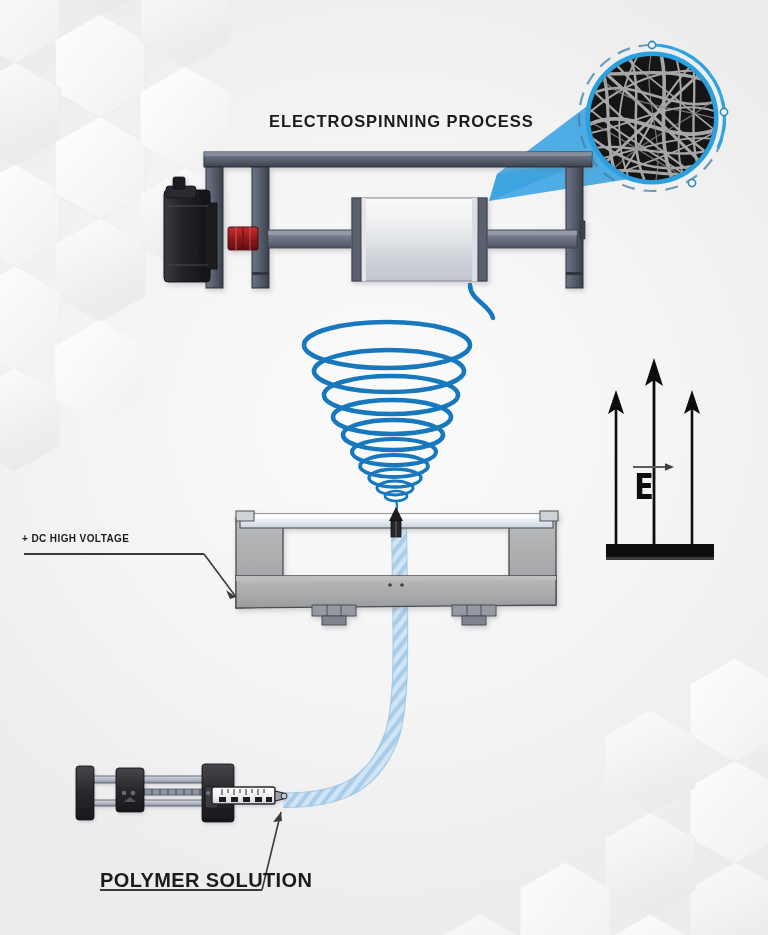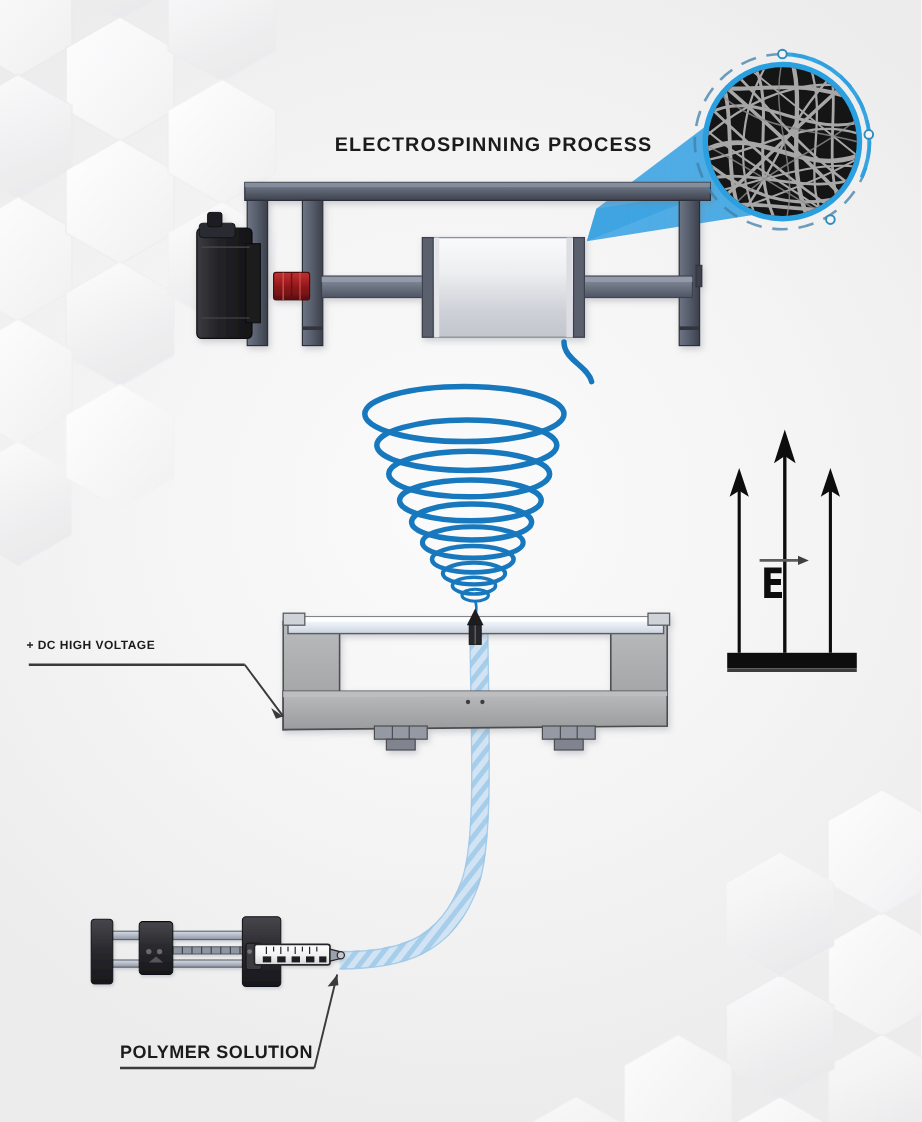--- a/index.html
+++ b/index.html
@@ -29,35 +29,35 @@
   }
   .label {
     position: absolute;
     font-family: "Liberation Sans", sans-serif;
     font-weight: bold;
     color: #1b1b1b;
     letter-spacing: 0.5px;
     white-space: nowrap;
   }
   #title-label {
-    left: 279px;
+    left: 269px;
     top: 112px;
     font-size: 16.5px;
     letter-spacing: 0.9px;
   }
   #hv-label {
     left: 22px;
     top: 533px;
     font-size: 10px;
     letter-spacing: 0.4px;
   }
   #polymer-label {
     left: 100px;
     top: 869px;
-    font-size: 15px;
+    font-size: 20px;
     letter-spacing: 0.4px;
   }
   .vec-svg {
     position: absolute;
     left: 0;
     top: 0;
     width: 768px;
     height: 935px;
     overflow: visible;
   }

